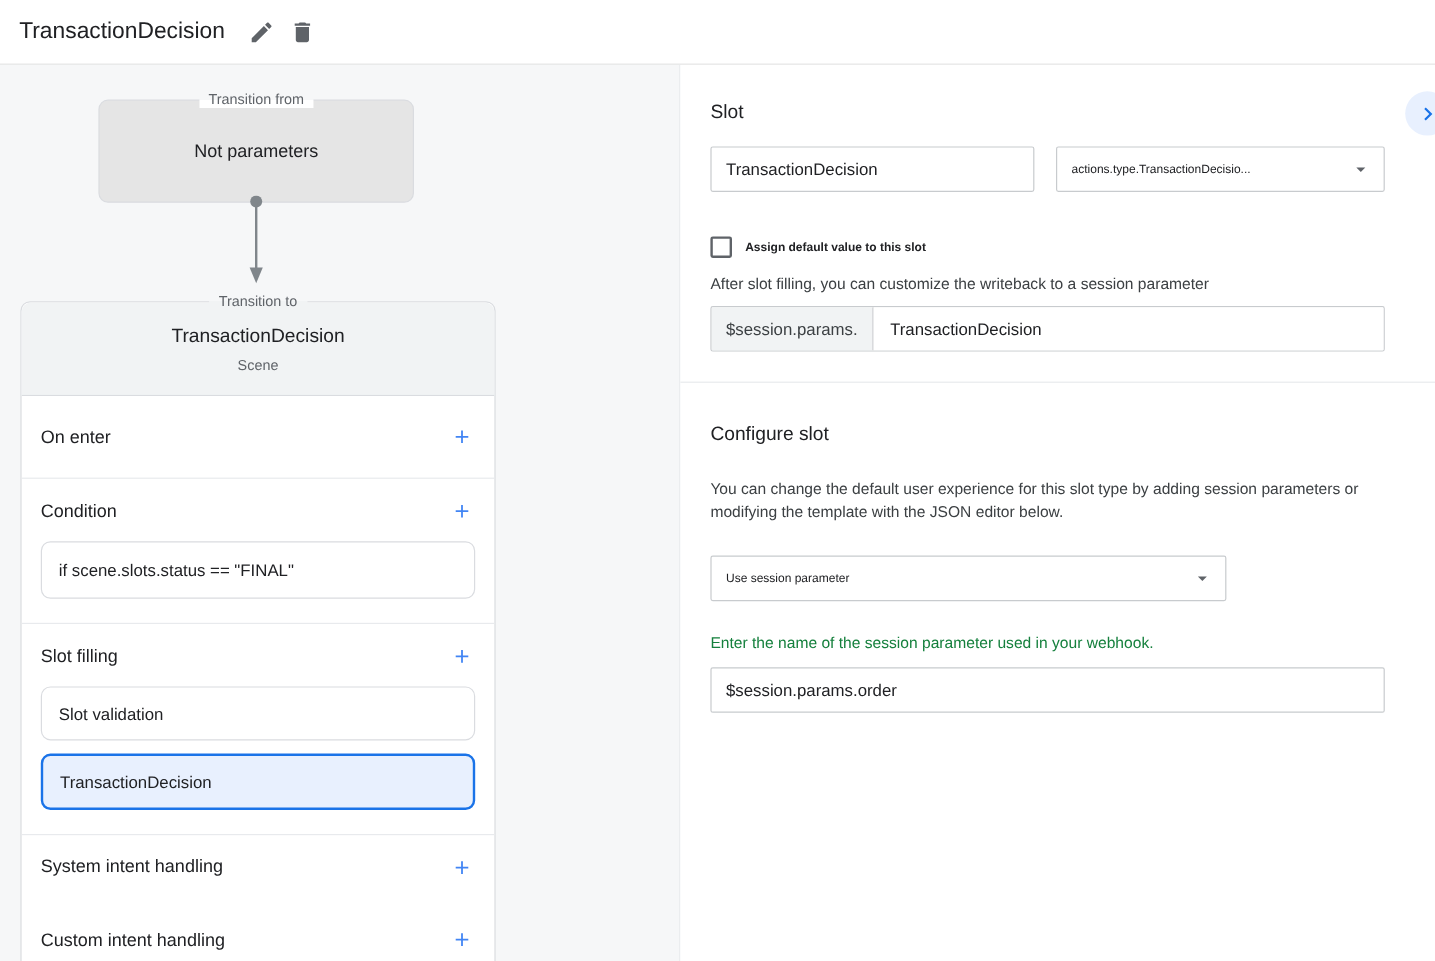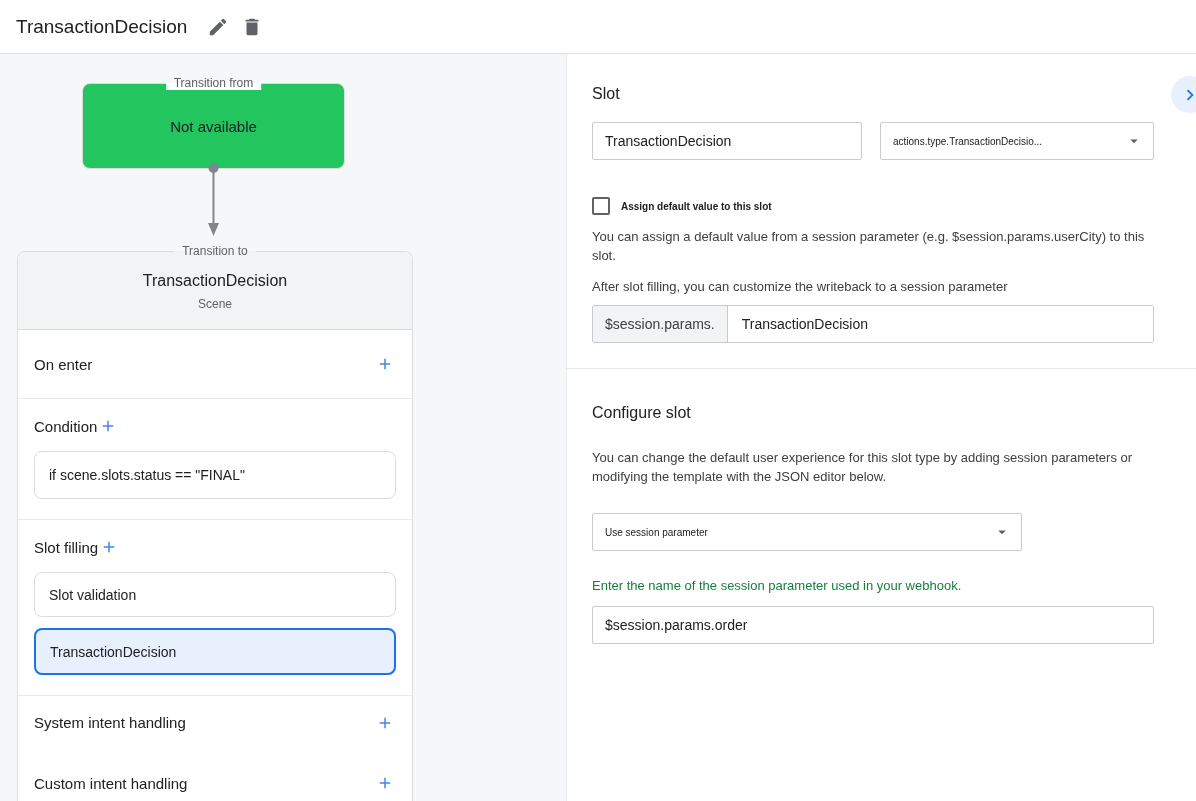--- a/index.html
+++ b/index.html
@@ -20,21 +20,21 @@
               font-weight:bold; padding:0 28px; height:36px; margin-left:24px; cursor:pointer;
               font-family:inherit; }
 
   
   .main { display:flex; height:747px; }
   .canvas { width:592px; background:#f6f7f8; position:relative; border-right:1px solid #e8eaed; }
   .panel { flex:1; background:#fff; position:relative; padding:0 14px 0 25px; }
 
   
   .tfrom { position:absolute; left:82px; top:29px; width:263px; height:86px;
-           background:#22c55e; border:1px solid #dadce0; border-radius:8px; }
+           background:#e5e5e5; border:1px solid #dadce0; border-radius:8px; }
   .legend { position:absolute; top:-8px; left:50%; transform:translateX(-50%);
             font-size:12px; color:#5f6368; padding:0 8px; white-space:nowrap; }
   .tfrom .legend { background:linear-gradient(to bottom, #f6f7f8 50%, #ffffff 50%); }
   .tfrom-content { width:100%; height:100%; display:flex; align-items:center;
                    justify-content:center; font-size:15px; color:#202124; }
 
   
   .flow-arrow { position:absolute; left:205px; top:109px; }
 
   
@@ -43,21 +43,21 @@
   .scene-card .legend { background:linear-gradient(to bottom, #f6f7f8 50%, #f1f3f4 50%); }
   .card-header { background:#f1f3f4; border-bottom:1px solid #dadce0;
                  border-radius:8px 8px 0 0; height:78px; text-align:center; padding-top:20px; }
   .card-title { font-size:16px; color:#202124; }
   .card-subtitle { font-size:12px; color:#5f6368; margin-top:7px; }
 
   .row-simple { display:flex; justify-content:space-between; align-items:center;
                 height:69px; padding:0 16px; border-bottom:1px solid #e8eaed; cursor:pointer; }
   .row-simple.last { border-bottom:none; height:53px; }
   .section { padding:13px 16px 20px; border-bottom:1px solid #e8eaed; }
-  .section-head { display:flex; align-items:center; height:28px; }
+  .section-head { display:flex; justify-content:space-between; align-items:center; height:28px; }
   .section-label { font-size:15px; color:#202124; }
   .plus-btn { background:none; border:none; cursor:pointer; display:flex; padding:2px; }
   .plus-btn svg { fill:#4285f4; }
   .chip-box { border:1px solid #dadce0; border-radius:8px; background:#fff; min-height:45px;
               display:flex; align-items:center; padding:0 14px; font-size:14px; color:#202124;
               margin-top:11px; cursor:pointer; }
   .chip-box.selected { background:#e8f0fe; border:2px solid #1a73e8; min-height:47px; }
 
   
   .collapse-btn { position:absolute; top:22px; right:-12px; width:37px; height:37px;
@@ -121,21 +121,21 @@
     </span>
   </button>
 </header>
 
 <div class="main">
 
   <div class="canvas">
 
     <div class="tfrom">
       <span class="legend">Transition from</span>
-      <div class="tfrom-content">Not available</div>
+      <div class="tfrom-content">Not parameters</div>
     </div>
 
     <span class="flow-arrow">
       <svg width="17" height="74" viewBox="0 0 17 74">
         <circle cx="8.5" cy="5" r="5" fill="#80868b"></circle>
         <line x1="8.5" y1="5" x2="8.5" y2="62" stroke="#80868b" stroke-width="2"></line>
         <polygon points="3,60 14,60 8.5,73" fill="#80868b"></polygon>
       </svg>
     </span>
 
@@ -232,21 +232,20 @@
               <path d="M7 10l5 5 5-5z"></path>
             </svg>
         </span>
       </div>
     </div>
 
     <div class="checkbox-row">
       <span class="cb"></span>
       <span class="cb-label">Assign default value to this slot</span>
     </div>
-    <p class="desc desc-assign">You can assign a default value from a session parameter (e.g. $session.params.userCity) to this slot.</p>
 
     <p class="desc">After slot filling, you can customize the writeback to a session parameter</p>
 
     <div class="prefix-input">
       <span class="prefix-seg">$session.params.</span>
       <input type="text" value="TransactionDecision" style="">
     </div>
 
     <div class="h-divider"></div>
 

